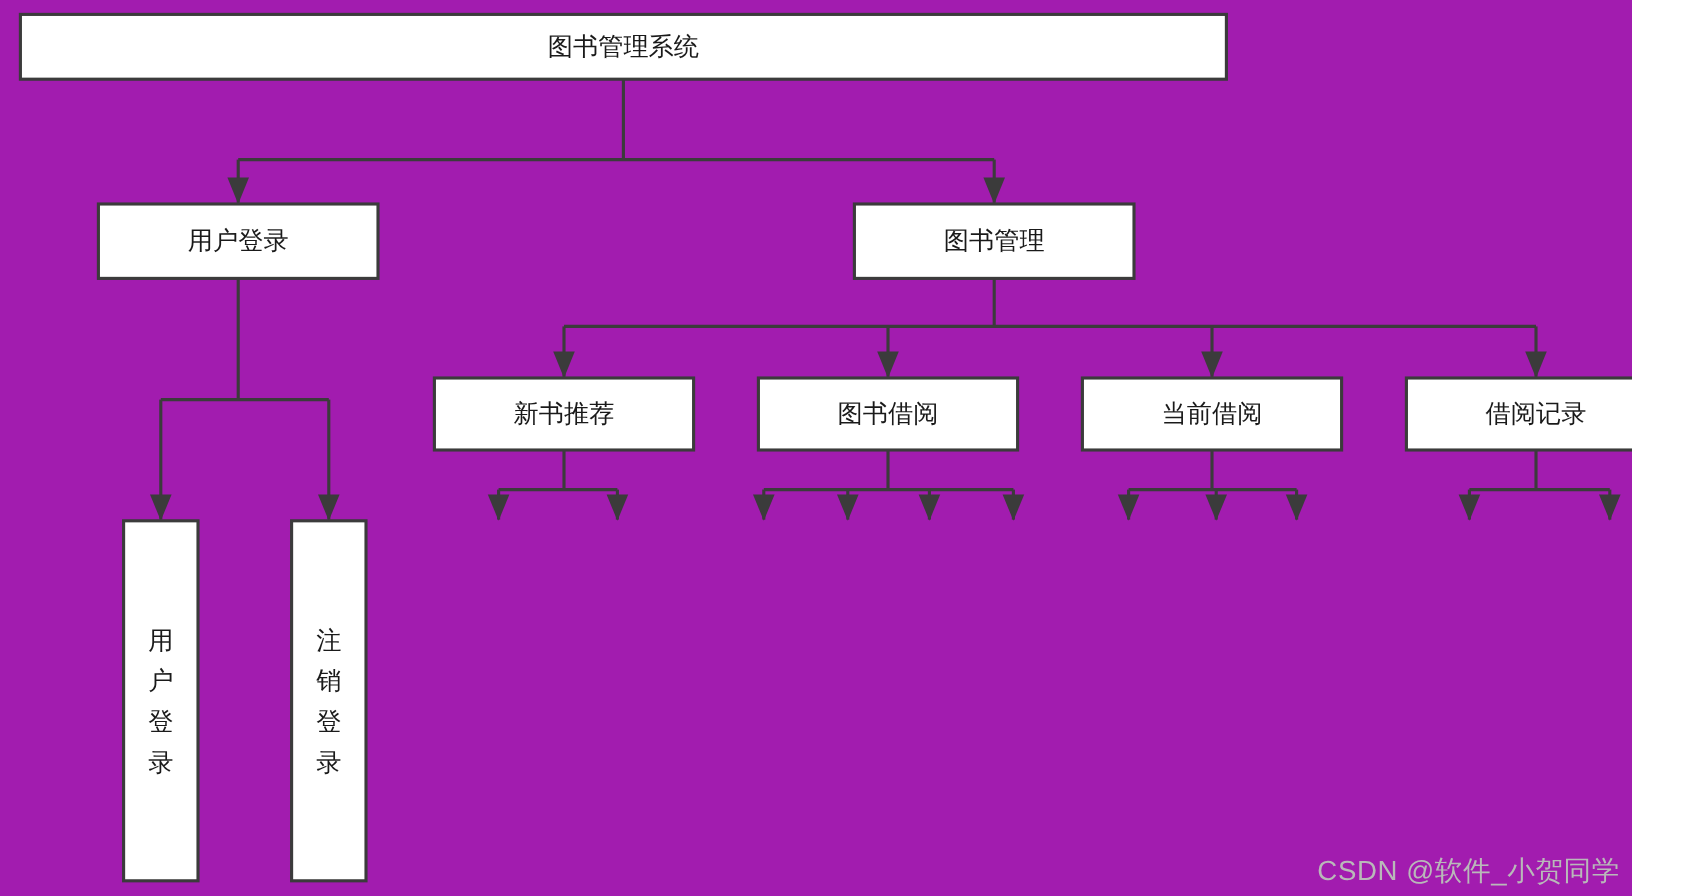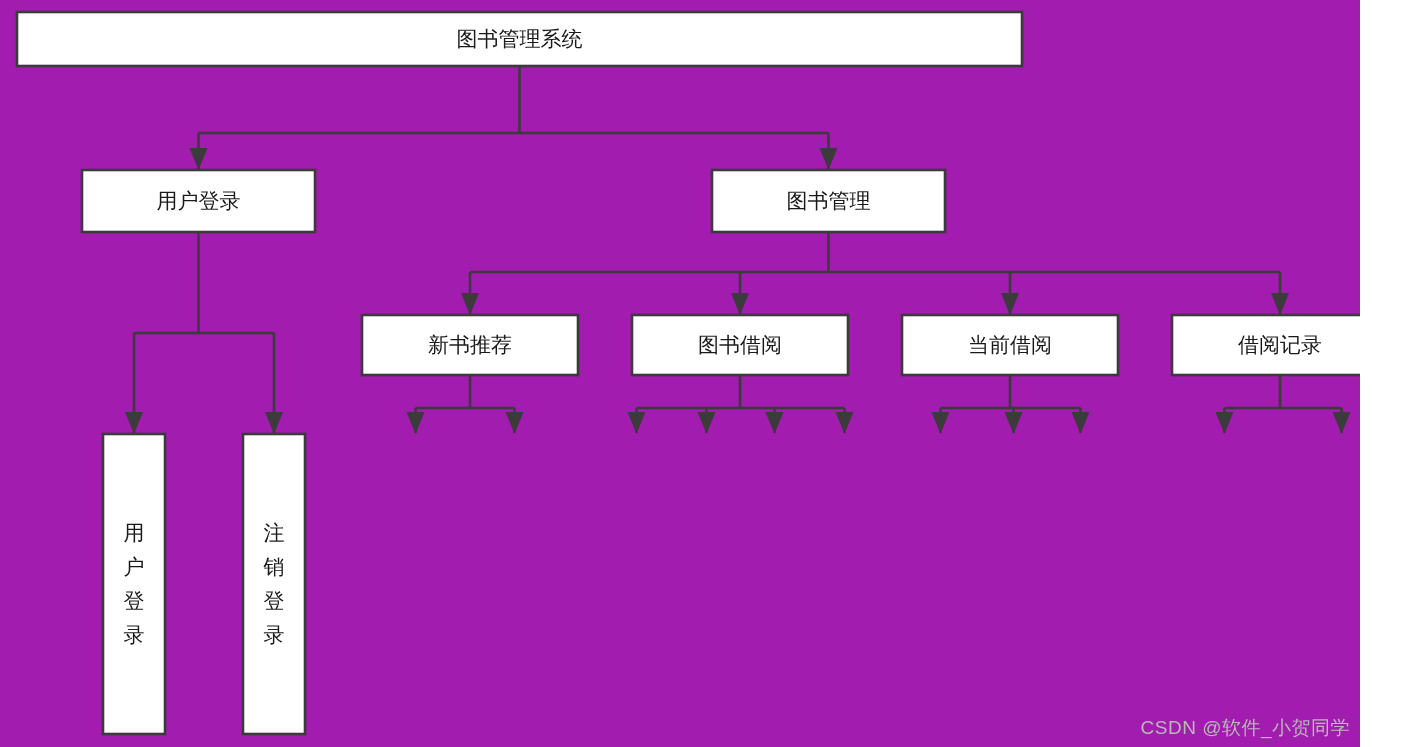--- a/index.html
+++ b/index.html
@@ -50,21 +50,21 @@
     font-family: "Liberation Sans", "DejaVu Sans", sans-serif;
     font-size: 21px;
     fill: #1a1a1a;
     text-anchor: middle;
   }
   .watermark {
     position: absolute;
     right: 10px;
     bottom: 6px;
     font-family: "Liberation Sans", "DejaVu Sans", sans-serif;
-    font-size: 19px;
+    font-size: 23px;
     color: #b9b9b9;
     white-space: nowrap;
     letter-spacing: 0.5px;
   }
 </style>
 </head>
 <body>
 
 <div id="stage">
   <svg id="diagram-svg" viewBox="0 0 1405 747" xmlns="http://www.w3.org/2000/svg">

